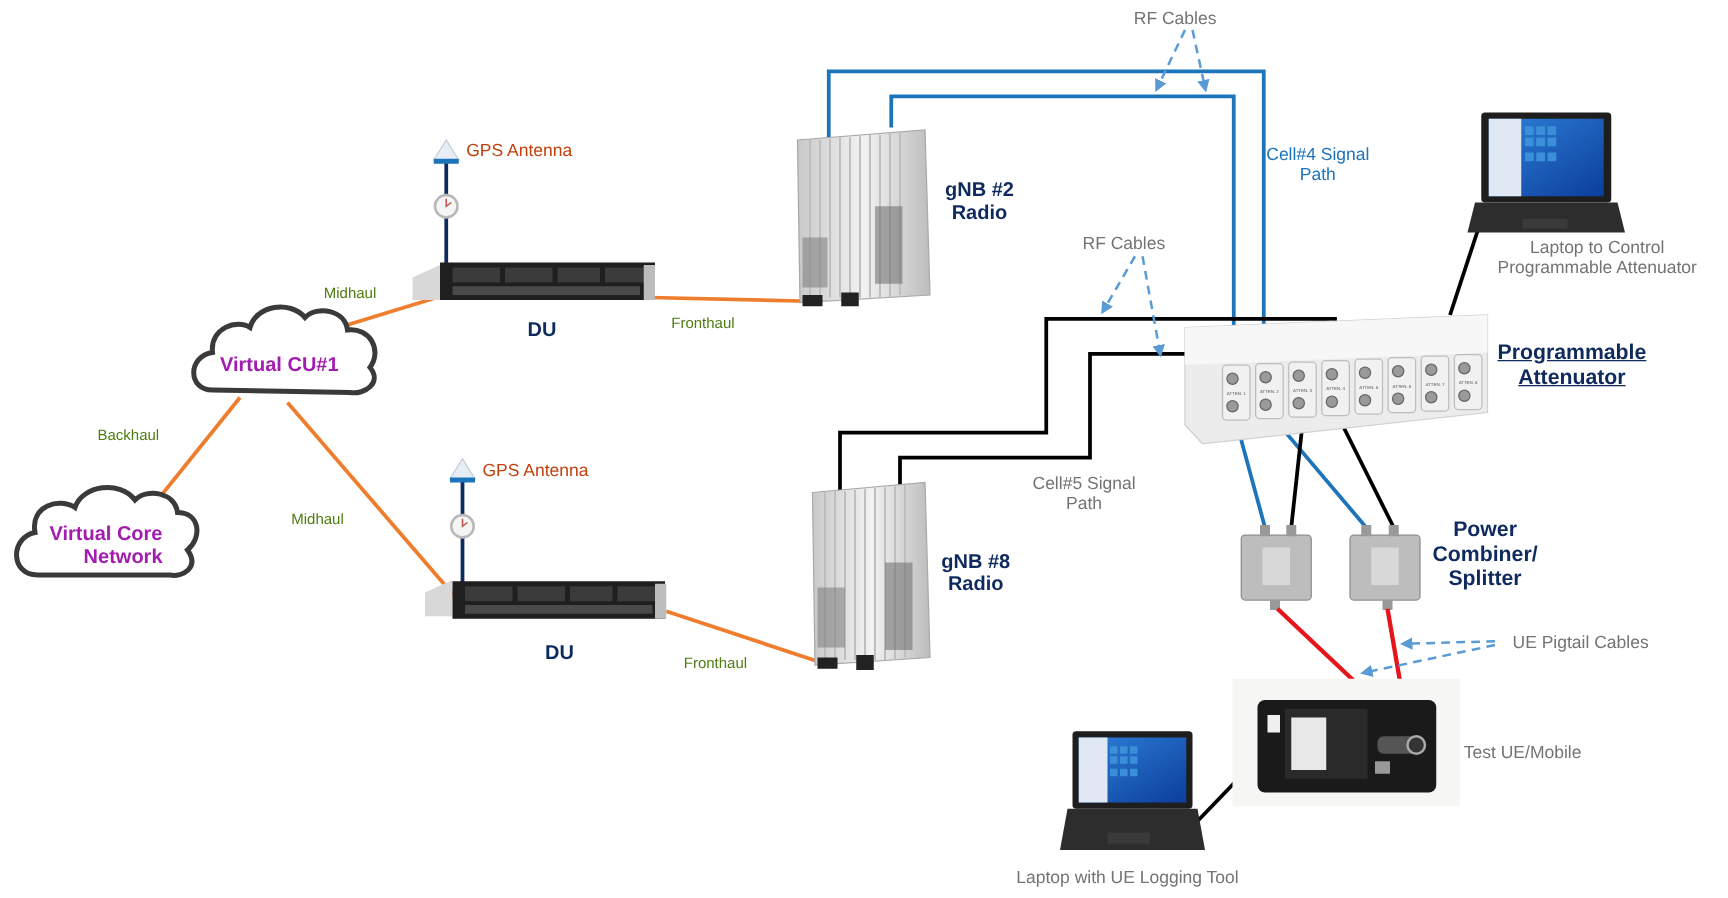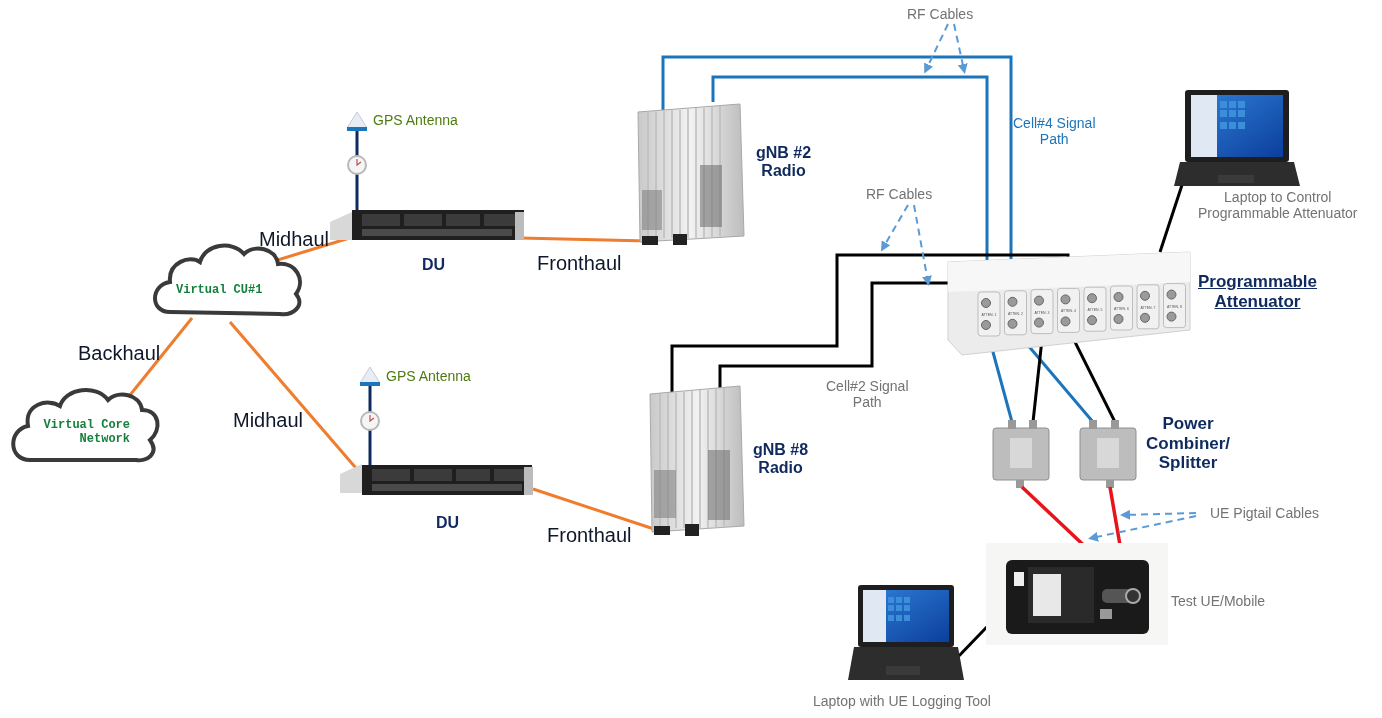--- a/index.html
+++ b/index.html
@@ -1,26 +1,26 @@
 <!DOCTYPE html>
 <html><head>
 <meta charset="utf-8">
 <style>
   html, body { margin: 0; padding: 0; background: #ffffff; }
   body { width: 1382px; height: 718px; position: relative; overflow: hidden;
          font-family: "Liberation Sans", sans-serif; }
   #diagram { position: absolute; left: 0; top: 0; }
   .lbl { position: absolute; white-space: nowrap; text-align: center; line-height: 1.15; }
   .lbl-black { color: #737373; font-size: 14px; }
-  .lbl-link { color: #0f172a; font-size: 20px; }
+  .lbl-link { color: #4d7c0f; font-size: 12px; }
   .lbl-navy { color: #0f2a5e; font-weight: bold; font-size: 16px; }
   .lbl-navy-lg { color: #0f2a5e; font-weight: bold; font-size: 17px; }
   .lbl-blue { color: #1c74bb; font-size: 14px; }
-  .lbl-small-navy { color: #4d7c0f; font-size: 14px; }
-  .lbl-cloud { color: #15803d; font-weight: bold; font-size: 12px; font-family: Liberation Mono, monospace; }
+  .lbl-small-navy { color: #c2410c; font-size: 14px; }
+  .lbl-cloud { color: #a21caf; font-weight: bold; font-size: 16px; }
 </style>
 </head>
 <body>
 
 <svg id="diagram" width="1382" height="718" viewBox="0 0 1382 718" xmlns="http://www.w3.org/2000/svg">
   <defs>
     <marker id="arrowBlue" markerWidth="10" markerHeight="10" refX="6" refY="5" orient="auto" markerUnits="userSpaceOnUse">
       <path d="M0,0 L10,5 L0,10 z" fill="#5b9bd5"></path>
     </marker>
     <linearGradient id="metal" x1="0" x2="1" y1="0" y2="0">
@@ -299,21 +299,21 @@
 </div>
 
 <div class="lbl lbl-black" style="left:907px; top:6px;">RF Cables</div>
 <div class="lbl lbl-black" style="left:866px; top:186px;">RF Cables</div>
 
 <div class="lbl lbl-blue" style="left:1013px; top:115px;">
   <div>Cell#4 Signal</div>
   <div>Path</div>
 </div>
 <div class="lbl lbl-black" style="left:826px; top:378px;">
-  <div>Cell#2 Signal</div>
+  <div>Cell#5 Signal</div>
   <div>Path</div>
 </div>
 
 <div class="lbl lbl-black" style="left:1198px; top:189px;">
   <div>Laptop to Control</div>
   <div>Programmable Attenuator</div>
 </div>
 
 <div class="lbl lbl-navy-lg" style="left:1198px; top:272px;text-decoration:underline;">
   <div>Programmable</div>

